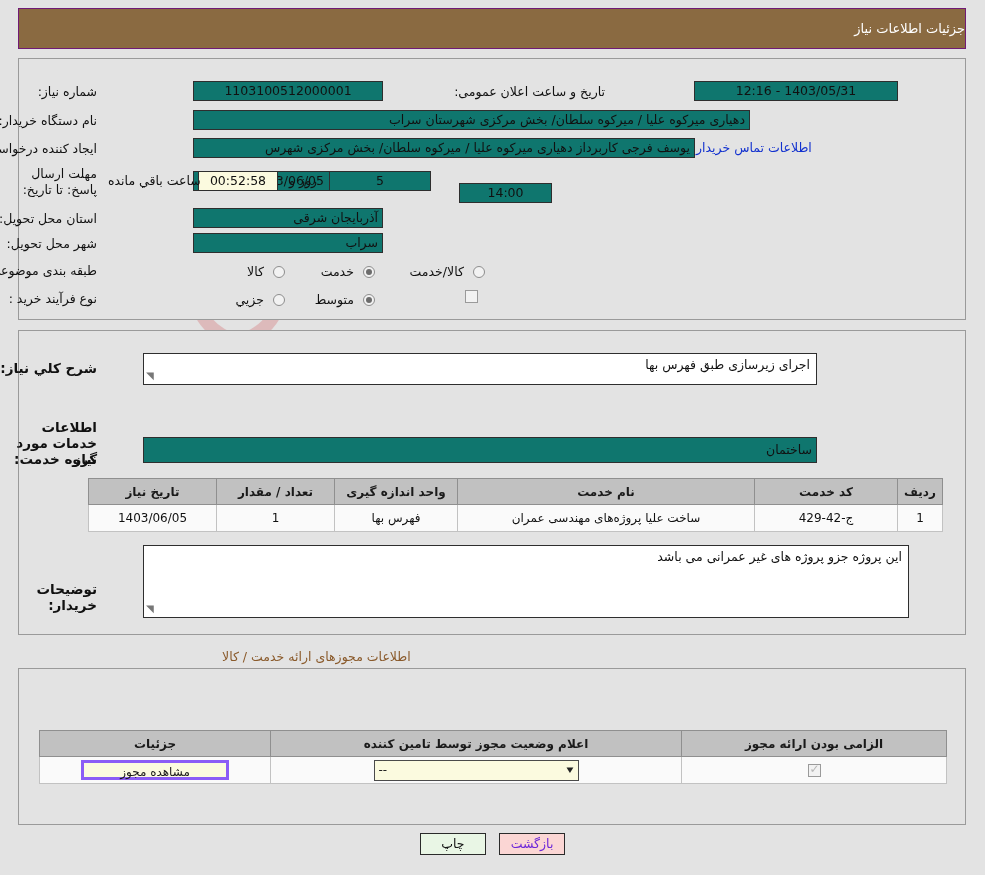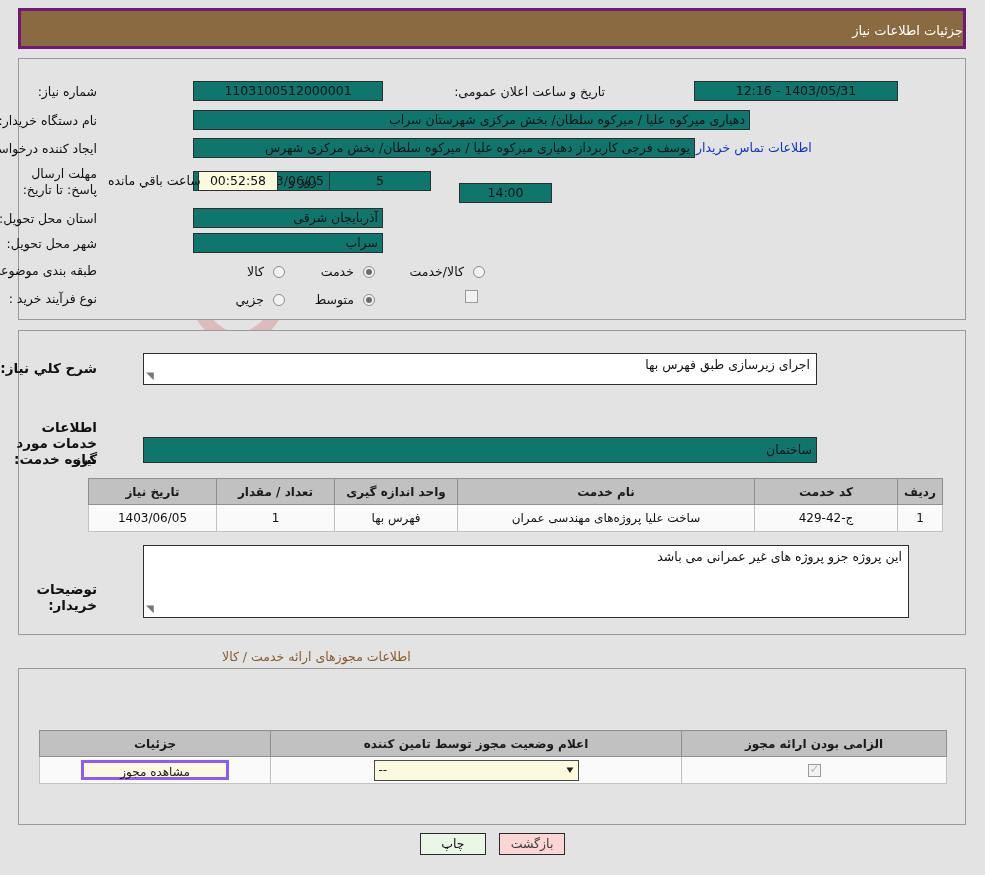--- a/index.html
+++ b/index.html
@@ -45,21 +45,21 @@
     height: 112px;
   }
 
   
   .topbar {
     position: absolute;
     left: 18px; top: 8px;
     width: 948px;
     height: 41px;
     background: #8a6a41;
-    border: 3px solid #701a75;
+    border: 1px solid #701a75;
     box-sizing: border-box;
     z-index: 3;
   }
   .topbar-title {
     color: #ffffff;
     font-size: 13px;
     line-height: 39px;
     padding-left: 0;
     padding-right: 0;
     margin-right: 0;
@@ -273,21 +273,21 @@
     line-height: 20px;
     border: 1px solid #2a2a2a;
     box-sizing: border-box;
     font-size: 12.5px;
     text-align: center;
     margin: 0 4px;
     cursor: pointer;
     font-family: "DejaVu Sans", "Liberation Sans", sans-serif;
   }
   .btn-print  { background: #e9f6e5; color: #111; }
-  .btn-back   { background: #fbd6d4; color: #404040; }
+  .btn-back   { background: #fbd6d4; color: #6d28d9; }
 </style>
 </head>
 <body>
 
 <div id="page">
 
   <div class="watermark">
     <div class="wm-text">AriaTender.net</div>
     <svg class="wm-shield" viewBox="0 0 90 112">
       <path d="M45 2 L86 18 L86 62 Q86 96 45 110 Q4 96 4 62 L4 18 Z" fill="none" stroke="rgba(214,120,124,0.38)" stroke-width="13"></path>

